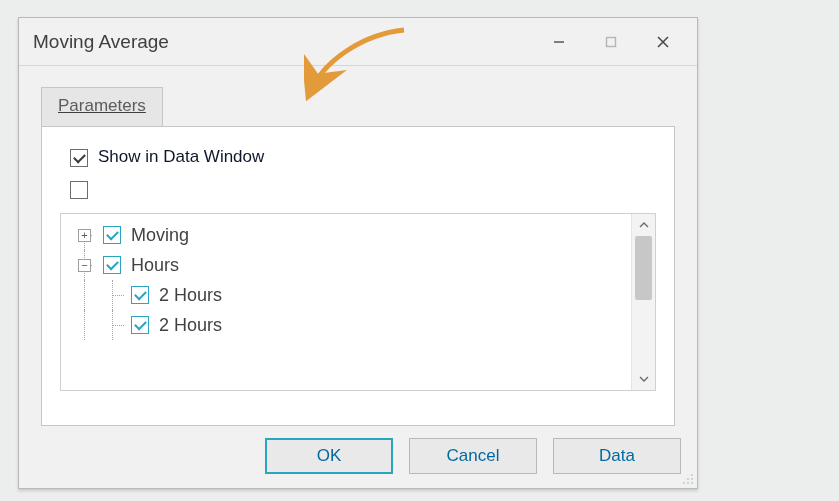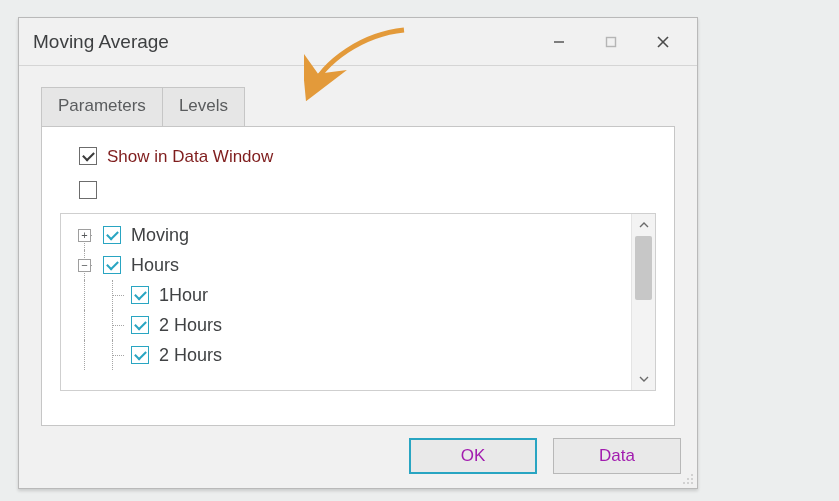--- a/index.html
+++ b/index.html
@@ -49,21 +49,21 @@
     display:flex;align-items:center;justify-content:center;
     color:#4b4b4b;
   }
   .winbtn svg{display:block;}
 
   
   .tabs-wrap{
     padding:20px 22px 0 22px;
   }
   .tabs{
-    display:flex;align-items:flex-start;
+    display:flex;align-items:flex-start;text-decoration:underline;
   }
   .tab{
     padding:8px 16px 10px 16px;
     font-size:17px;
     border:1px solid var(--tab-border);
     background:var(--tab-inactive-bg);
     color:#5a5c5e;
     margin-right:-1px;
     position:relative;
     top:1px;
@@ -79,24 +79,24 @@
   
   .tab-content{
     background:#ffffff;
     border:1px solid var(--tab-border);
     padding:16px 18px 18px 18px;
     min-height:300px;
   }
 
   
   .chk-row{
-    display:flex;align-items:flex-start;gap:10px;
+    display:flex;align-items:flex-end;gap:10px;
     font-size:17px;
-    margin:4px 0 14px 19px;
-    color:#7f1d1d;
+    margin:4px 0 14px 10px;
+    color:#0f172a;
   }
   .chk{
     width:18px;height:18px;
     border:1.5px solid #6c6c6c;
     display:flex;align-items:center;justify-content:center;
     background:#fff;
   }
   .chk.checked::before{
     content:"";
     width:9px;height:5px;
@@ -196,21 +196,21 @@
   .btnbar{
     position:absolute;
     right:16px;bottom:14px;
     display:flex;gap:16px;
   }
   .btn{
     width:128px;height:36px;
     border:1px solid #b8b8b8;
     background:#e9e9e9;
     font-size:17px;
-    color:#a21caf;
+    color:#0369a1;
     display:flex;align-items:center;justify-content:center;
     cursor:default;
   }
   .btn.primary{
     border:2px solid var(--teal);
   }
   .resize-grip{
     position:absolute;right:2px;bottom:2px;
     width:14px;height:14px;
     opacity:.4;
@@ -248,21 +248,20 @@
       <svg width="16" height="16" viewBox="0 0 16 16">
           <line x1="3" y1="3" x2="13" y2="13" stroke="#4b4b4b" stroke-width="1.6"></line>
           <line x1="13" y1="3" x2="3" y2="13" stroke="#4b4b4b" stroke-width="1.6"></line>
         </svg>
     </div>
   </div>
 
   <div class="tabs-wrap">
     <div class="tabs">
       <div class="tab">Parameters</div>
-      <div class="tab">Levels</div>
     </div>
 
     <div class="tab-content">
 
       <div class="chk-row">
         <div class="chk checked"></div>
         <span>Show in Data Window</span>
       </div>
 
       <div class="chk-row">
@@ -281,26 +280,20 @@
           </div>
 
           <div class="tree-row">
             <div class="expander-wrap">
               <div class="expander">−</div>
             </div>
             <div class="tchk checked"></div>
             <span>Hours</span>
           </div>
 
-          <div class="tree-row">
-            <div class="indent-line"></div>
-            <div class="connector"></div>
-            <div class="tchk checked"></div>
-            <span>1Hour</span>
-          </div>
 
           <div class="tree-row">
             <div class="indent-line"></div>
             <div class="connector"></div>
             <div class="tchk checked"></div>
             <span>2 Hours</span>
           </div>
 
           <div class="tree-row">
             <div class="indent-line"></div>
@@ -326,20 +319,21 @@
               </svg>
           </div>
         </div>
       </div>
 
     </div>
   </div>
 
   <div class="btnbar">
     <div class="btn primary">OK</div>
+    <div class="btn">Cancel</div>
     <div class="btn">Data</div>
   </div>
 
   <div class="resize-grip">
     <svg width="14" height="14" viewBox="0 0 14 14">
       <circle cx="11" cy="3" r="1" fill="#8a8a8a"></circle>
       <circle cx="7" cy="7" r="1" fill="#8a8a8a"></circle>
         <circle cx="11" cy="7" r="1" fill="#8a8a8a"></circle>
       <circle cx="3" cy="11" r="1" fill="#8a8a8a"></circle>
         <circle cx="7" cy="11" r="1" fill="#8a8a8a"></circle>

